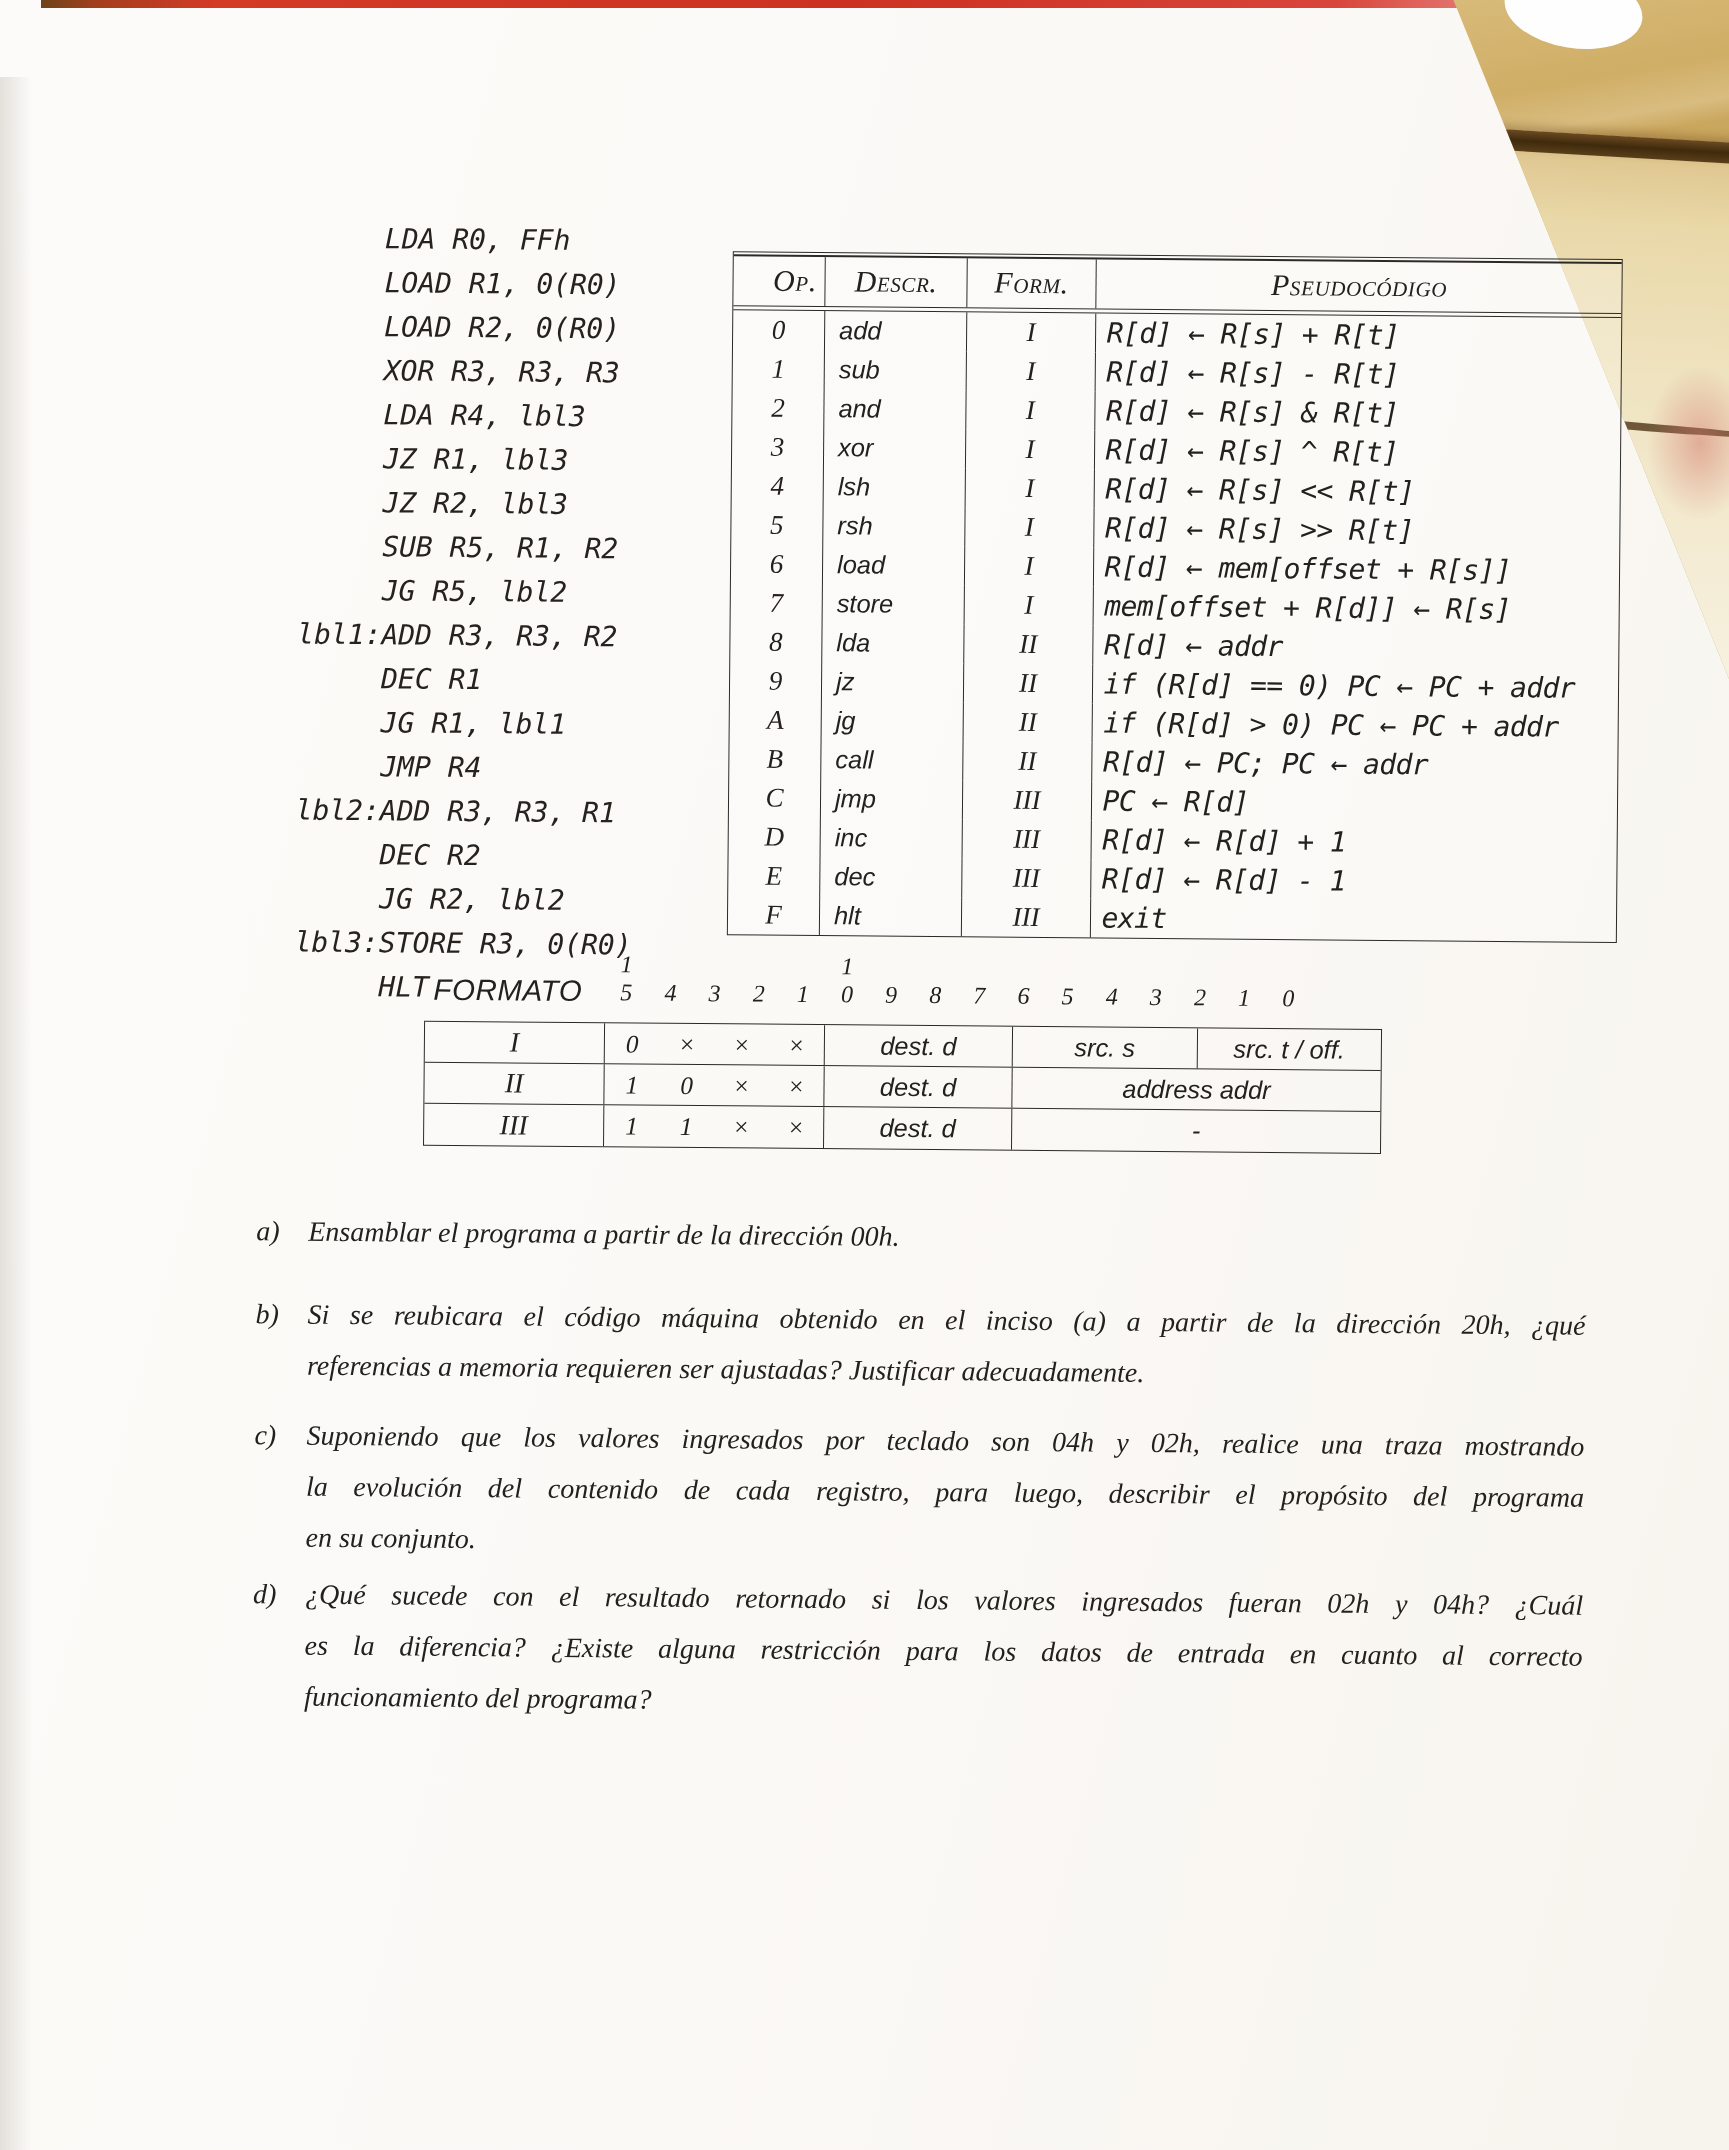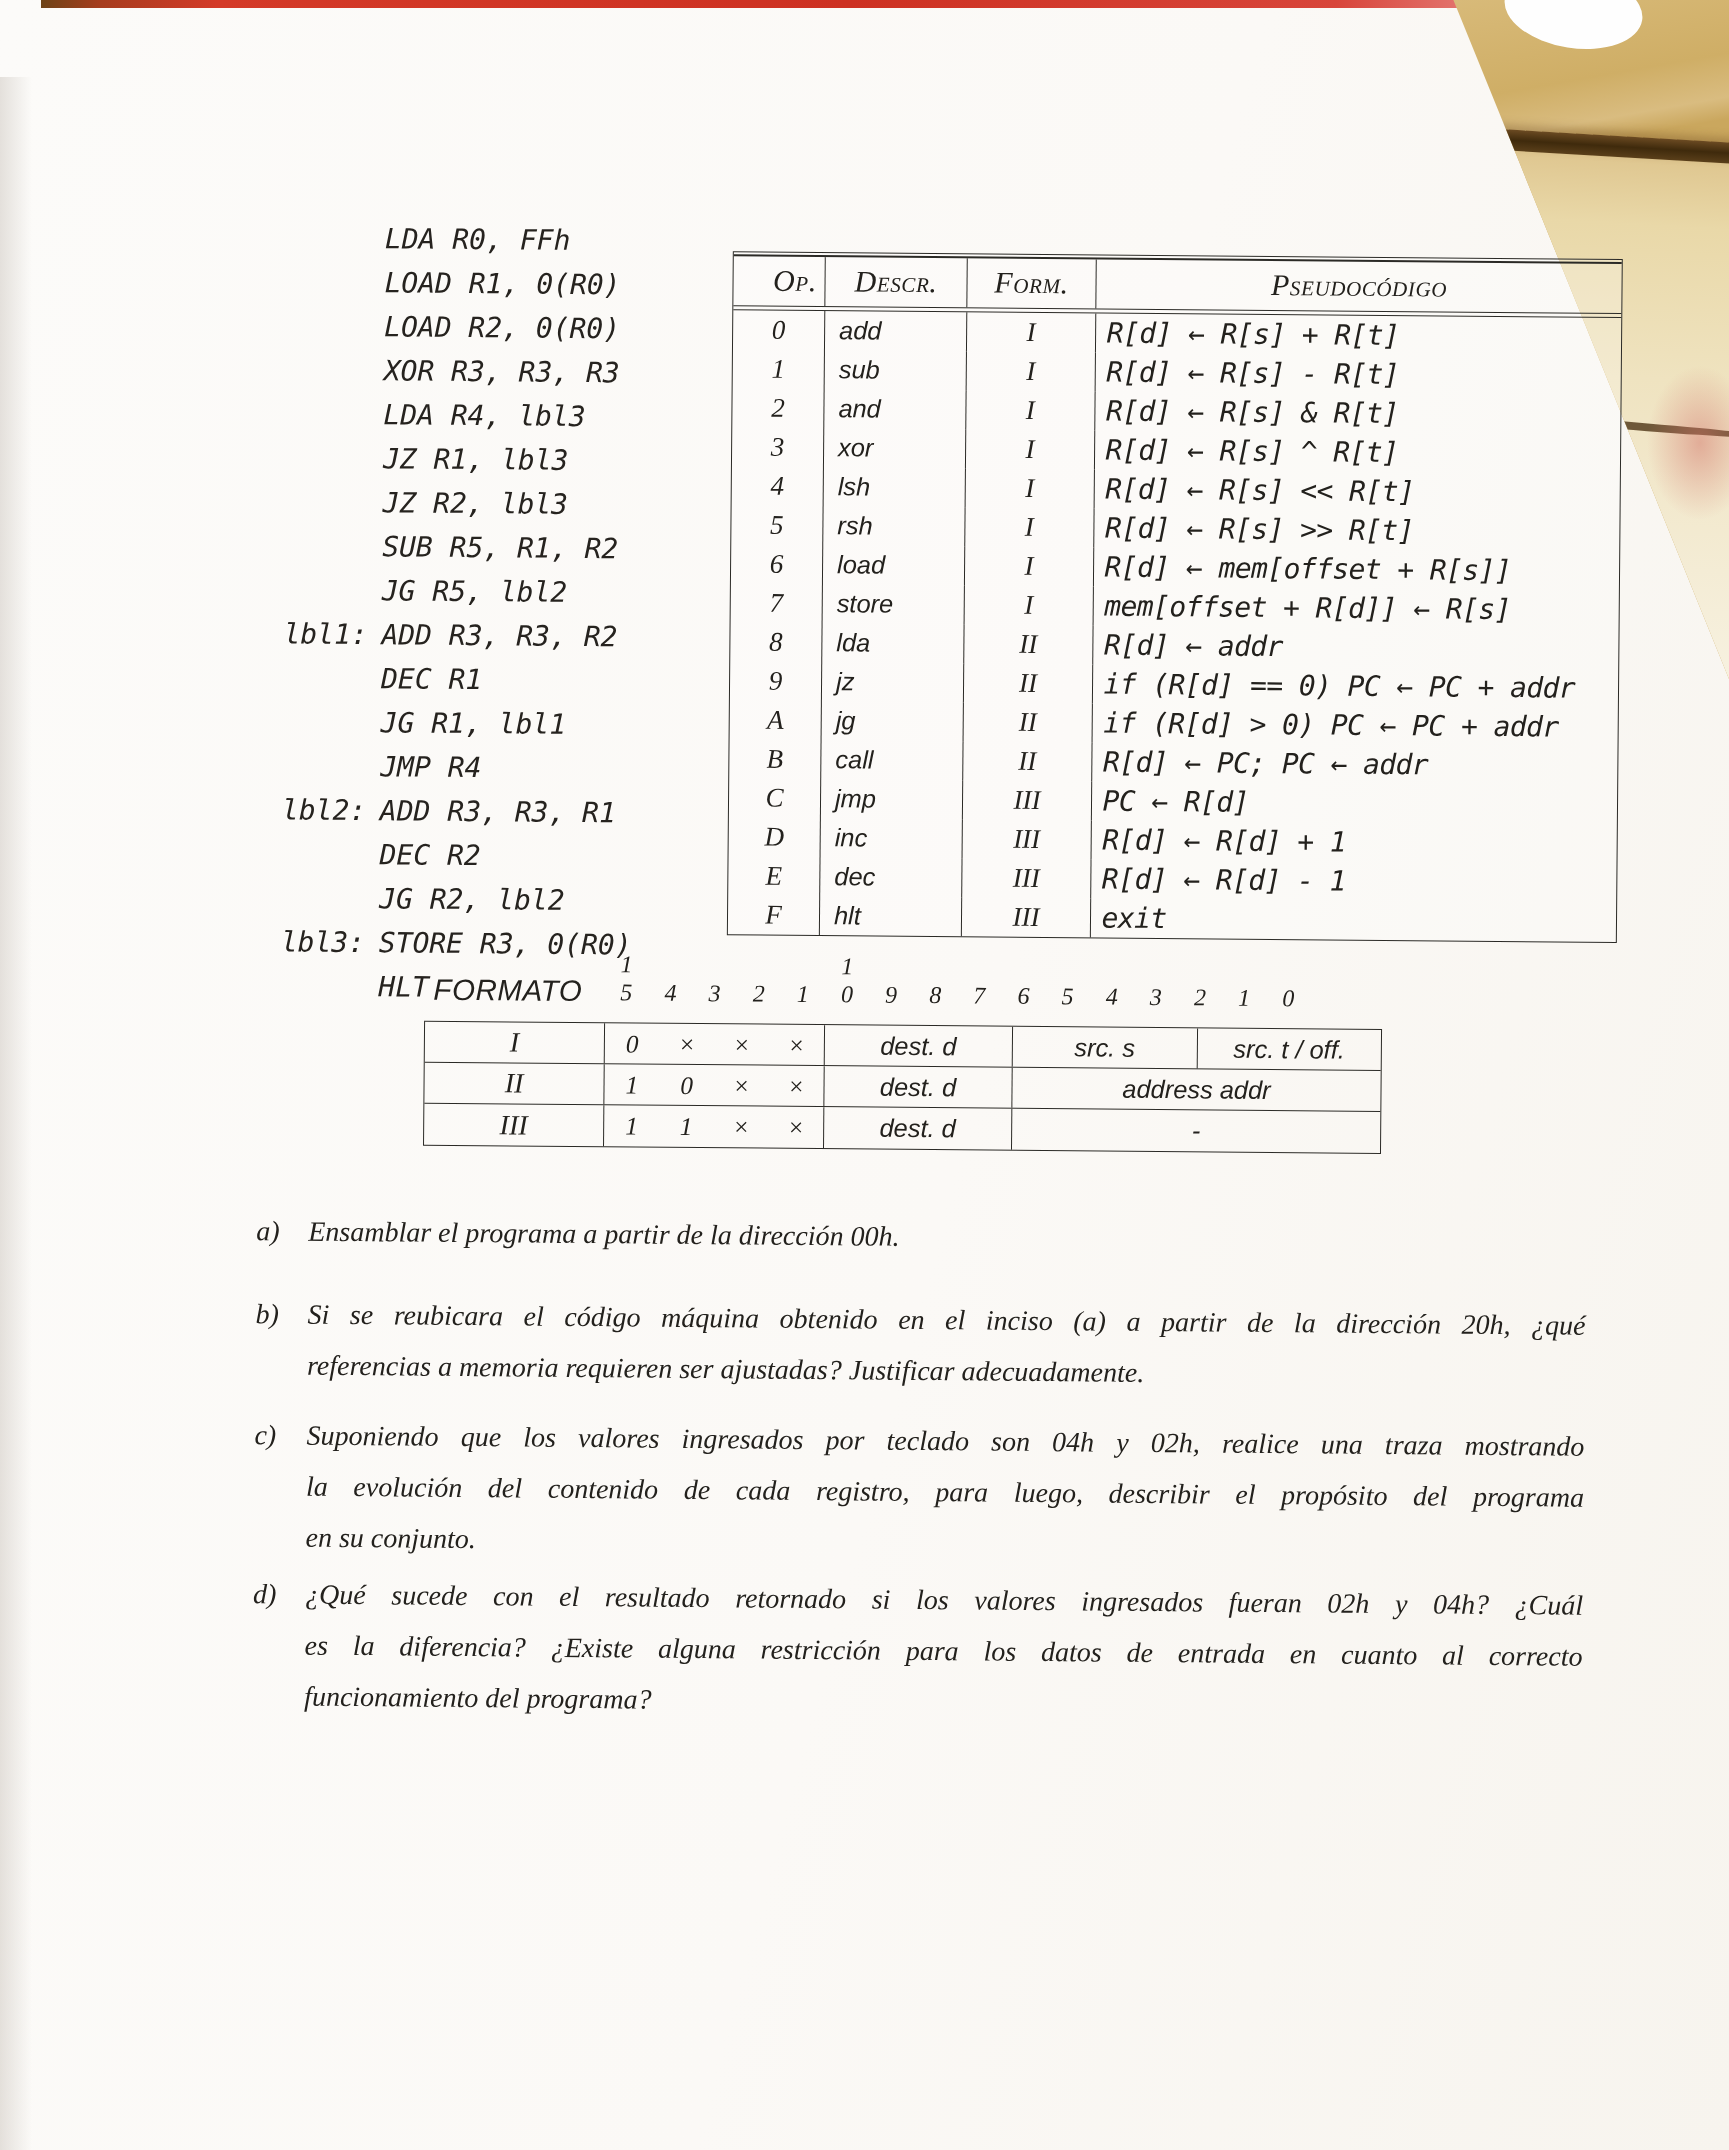--- a/index.html
+++ b/index.html
@@ -32,21 +32,21 @@
   .left-shade { position:absolute; left:0; top:77px; width:32px; height:2074px;
     background: linear-gradient(90deg, rgba(198,191,183,.45), rgba(198,191,183,0)); }
 
   
   .content { position:absolute; inset:0; transform: rotate(0.5deg); transform-origin: 354px 0; color:#23211d; }
 
   
   .asm { position:absolute; left:289px; top:216px; }
   .asm-line { display:flex; height:44px; align-items:center; }
   .asm-label, .asm-code { font-family:"DejaVu Sans Mono", monospace; font-size:28px; color:#26231f; }
-  .asm-label { width:98px; }
+  .asm-label { width:98px;text-align:right; }
 
   
   .itable { position:absolute; left:735px; top:248px; width:890px; border:1.8px solid #2b2a26; background:rgba(255,255,255,.25); }
   .itable::before { content:''; display:block; height:1.5px; background:#2b2a26; margin-top:2.4px; }
   .it-head { display:flex; height:50px; border-bottom:1.8px solid #2b2a26; }
   .ith { display:flex; align-items:center; justify-content:center; border-right:1.5px solid #2b2a26;
          font-variant: small-caps; font-size:30px; letter-spacing:0.6px; }
   .ith:nth-child(1){ width:92px;padding-left:32px; } .ith:nth-child(2){ width:142px; }
   .ith:nth-child(3){ width:129px; } .ith.last { flex:1; border-right:none; }
   .it-dbl { height:1.5px; background:#2b2a26; margin-top:3px; }

